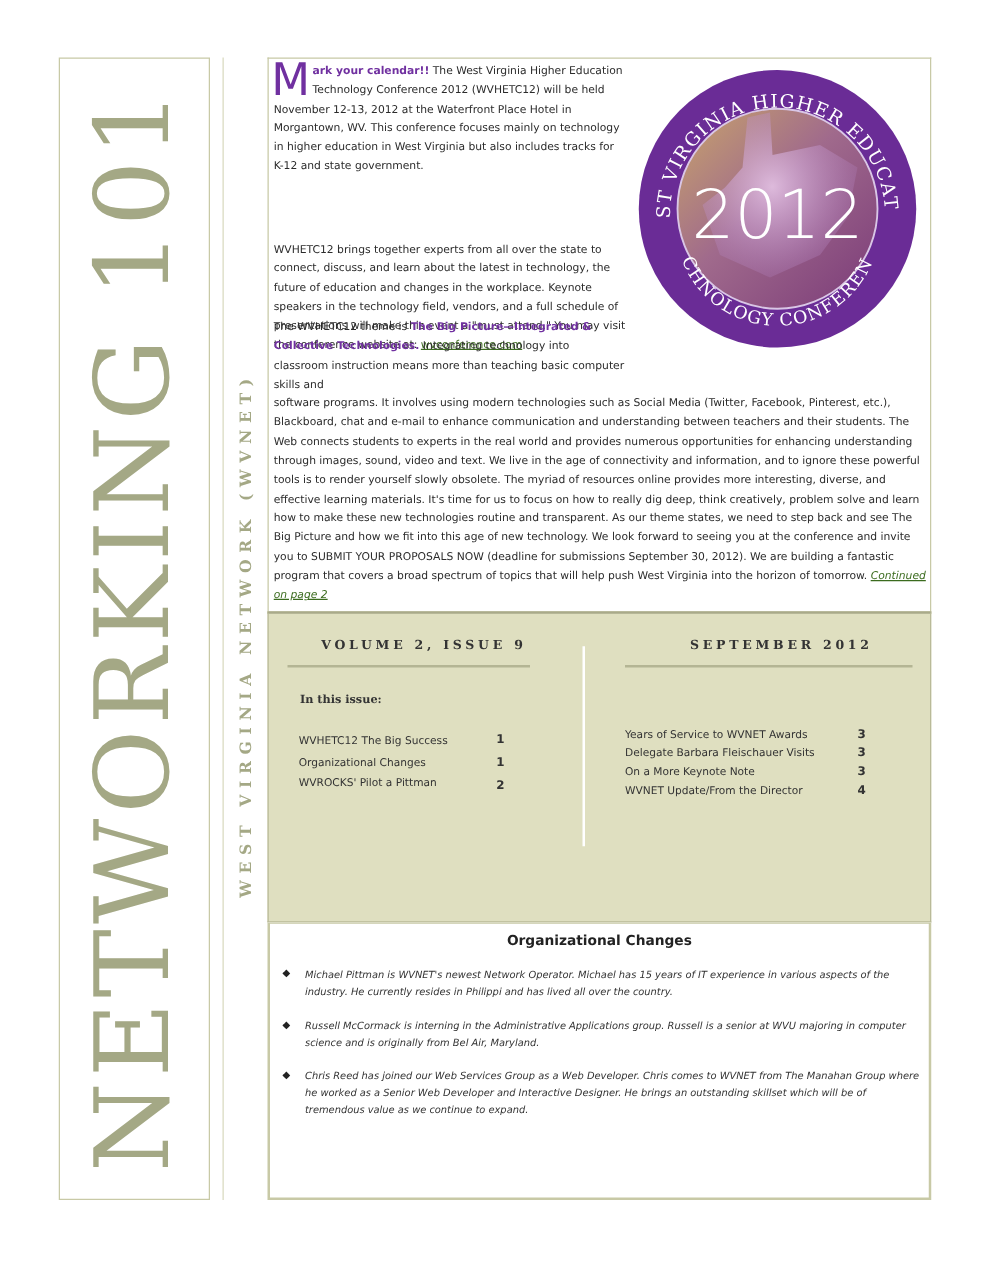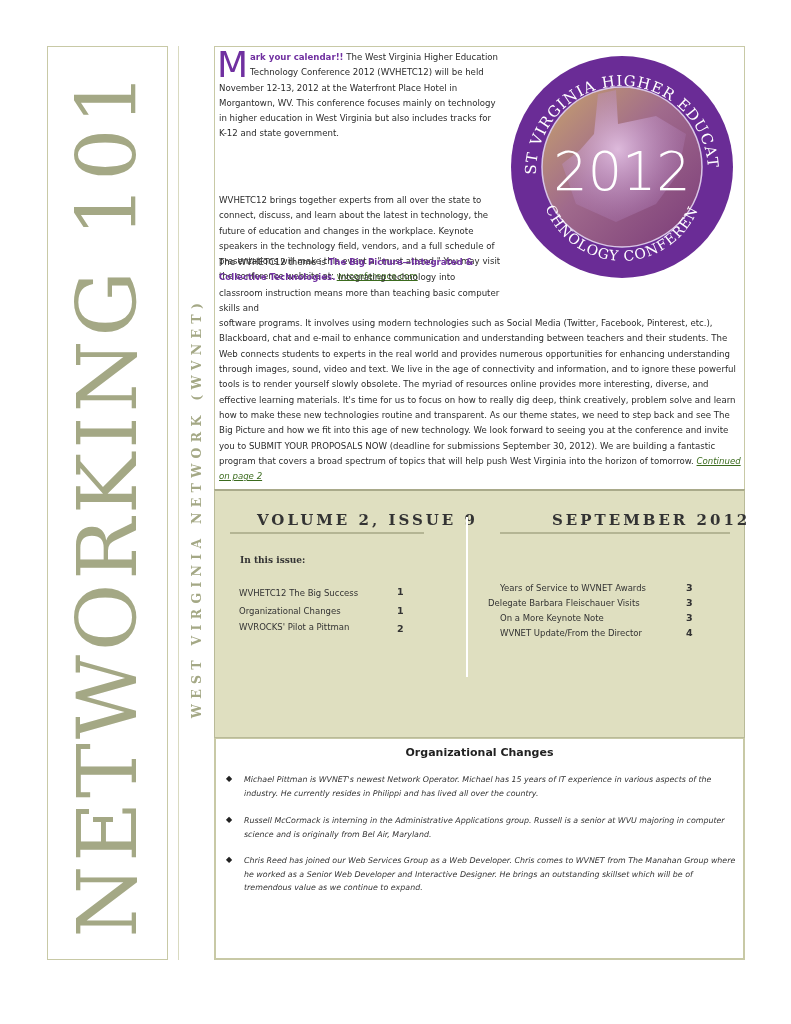--- a/index.html
+++ b/index.html
@@ -54,21 +54,21 @@
     position:absolute; left:506px; top:54px; width:232px; height:226px;
   }
 
   
   .toc-panel {
     position:absolute; left:214px; top:489px; width:531px; height:249px;
     background:#dfdfc0; border:1.5px solid #b9ba98; border-top:2px solid #a9aa8a; box-sizing:border-box;
   }
   .toc-heading {
     position:absolute; font-family:"DejaVu Serif", serif; font-weight:bold;
-    font-size:15px; letter-spacing:3px; color:#333;
+    font-size:10px; letter-spacing:3px; color:#333;
   }
   .toc-rule { position:absolute; height:1.5px; background:#b4b594; }
   .toc-divider { position:absolute; left:466px; top:517px; width:2px; height:160px; background:#ffffff; }
   .in-this-issue {
     position:absolute; left:240px; top:555px; font-family:"DejaVu Serif", serif;
     font-weight:bold; font-size:9px; color:#333;
   }
   .toc-item { position:absolute; font-size:8.5px; color:#333; }
   .toc-page { position:absolute; font-size:9.5px; font-weight:bold; color:#333; }
 
@@ -146,21 +146,21 @@
 
 <div class="toc-item" style="left:239px;top:588px;">WVHETC12 The Big Success</div>
 <div class="toc-page" style="left:397px;top:586px;">1</div>
 <div class="toc-item" style="left:239px;top:606px;">Organizational Changes</div>
 <div class="toc-page" style="left:397px;top:605px;">1</div>
 <div class="toc-item" style="left:239px;top:622px;">WVROCKS' Pilot a Pittman</div>
 <div class="toc-page" style="left:397px;top:623px;">2</div>
 
 <div class="toc-item" style="left:500px;top:583px;">Years of Service to WVNET Awards</div>
 <div class="toc-page" style="left:686px;top:582px;">3</div>
-<div class="toc-item" style="left:488px;top:598px;">Delegate Barbara Fleischauer Visits</div>
+<div class="toc-item" style="left:500px;top:598px;">Delegate Barbara Fleischauer Visits</div>
 <div class="toc-page" style="left:686px;top:597px;">3</div>
 <div class="toc-item" style="left:500px;top:613px;">On a More Keynote Note</div>
 <div class="toc-page" style="left:686px;top:612px;">3</div>
 <div class="toc-item" style="left:500px;top:628px;">WVNET Update/From the Director</div>
 <div class="toc-page" style="left:686px;top:627px;">4</div>
 
 <div class="org-box"></div>
 <div class="org-title">Organizational Changes</div>
 
 <div class="bullet" style="top:774px;">◆</div>

